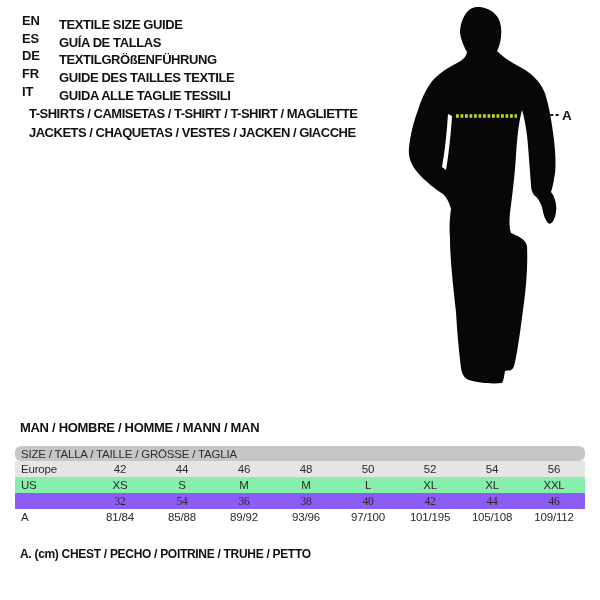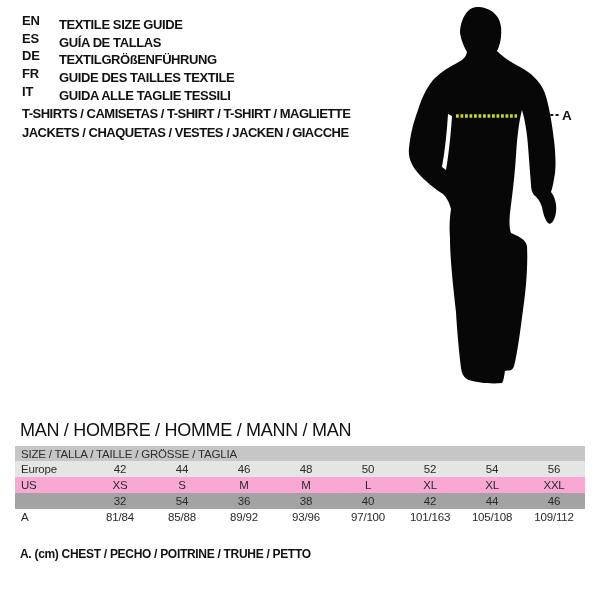--- a/index.html
+++ b/index.html
@@ -12,30 +12,30 @@
   .abs{position:absolute;}
 
   
   .lang-list{left:22px;top:12px;}
   .lang-row{display:flex;height:17.6px;align-items:center;}
   .lang-code{width:37px;font-size:13px;font-weight:bold;letter-spacing:-0.2px;}
   .lang-title{font-size:13px;font-weight:bold;letter-spacing:-0.4px;white-space:nowrap;margin-top:8px;}
 
   
   .garments{left:22px;top:104px;}
-  .garment-line{font-size:13px;font-weight:bold;letter-spacing:-0.5px;line-height:19px;white-space:nowrap;}
+  .garment-line{font-size:13px;font-weight:bold;letter-spacing:-0.5px;line-height:19px;white-space:nowrap;margin-left:7px;}
 
   
-  .section-title{left:20px;top:420px;font-size:18px;font-weight:normal;letter-spacing:-0.3px;}
+  .section-title{left:20px;top:420px;font-size:13px;font-weight:bold;letter-spacing:-0.3px;}
 
   
   .size-table{left:15px;top:446px;border-collapse:collapse;table-layout:fixed;width:570px;}
   .size-table th{
     height:15px;text-align:left;padding:0 0 0 6px;
-    font-size:11.5px;font-weight:normal;letter-spacing:-0.2px;color:#2e2e2e;
+    font-size:11.5px;font-weight:normal;letter-spacing:-0.2px;color:#2e2e2e;border-radius:6px;
   }
   .size-table td{
     height:16px;font-size:11.5px;color:#2a2a2a;text-align:center;
     padding:0;letter-spacing:-0.2px;white-space:nowrap;
   }
   .size-table td.lbl{text-align:left;padding-left:6px;}
 
   
   .footnote{left:20px;top:547px;font-size:12px;font-weight:bold;letter-spacing:-0.3px;}
 
@@ -146,49 +146,49 @@
       <td class="lbl">Europe</td>
       <td>42</td>
       <td>44</td>
       <td>46</td>
       <td>48</td>
       <td>50</td>
       <td>52</td>
       <td>54</td>
       <td>56</td>
     </tr>
-    <tr style="background-color: #f9a8d4;">
+    <tr style="background-color: #86efac;">
       <td class="lbl">US</td>
       <td>XS</td>
       <td>S</td>
       <td>M</td>
       <td>M</td>
       <td>L</td>
       <td>XL</td>
       <td>XL</td>
       <td>XXL</td>
     </tr>
-    <tr style="background-color: #a3a3a3;">
+    <tr style="background-color: #8b5cf6; font-family: Liberation Serif, serif;">
       <td class="lbl"></td>
       <td>32</td>
       <td>54</td>
       <td>36</td>
       <td>38</td>
       <td>40</td>
       <td>42</td>
       <td>44</td>
       <td>46</td>
     </tr>
     <tr style="background-color: rgb(255, 255, 255);">
       <td class="lbl">A</td>
       <td>81/84</td>
       <td>85/88</td>
       <td>89/92</td>
       <td>93/96</td>
       <td>97/100</td>
-      <td>101/163</td>
+      <td>101/195</td>
       <td>105/108</td>
       <td>109/112</td>
     </tr>
   </tbody>
 </table>
 
 <div class="abs footnote">A. (cm) CHEST / PECHO / POITRINE / TRUHE / PETTO</div>
 
 </body></html>

